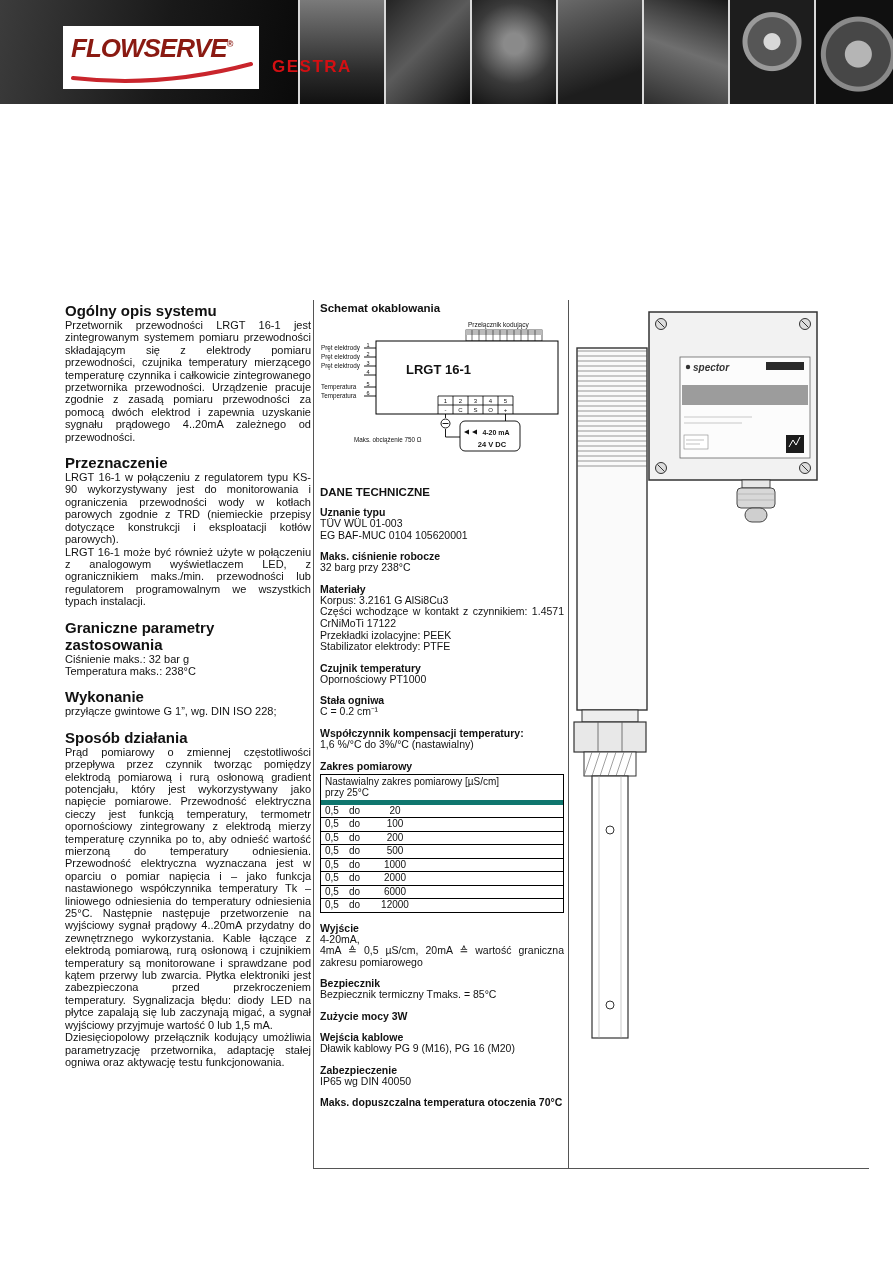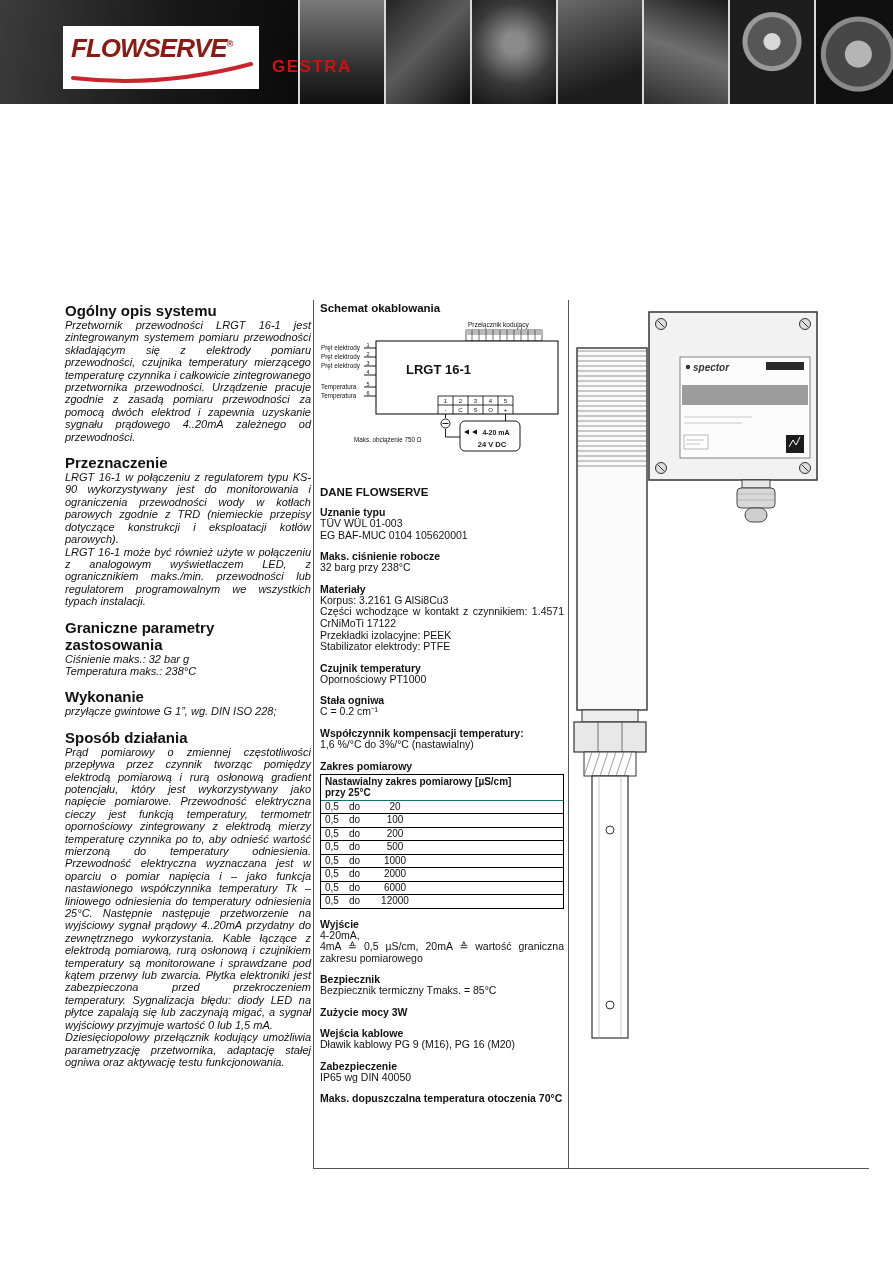--- a/index.html
+++ b/index.html
@@ -29,32 +29,32 @@
 
   
   .vline1 { position:absolute; left:313px; top:300px; width:1px; height:868px; background:#555; }
   .vline2 { position:absolute; left:568px; top:300px; width:1px; height:868px; background:#555; }
   .hline-bottom { position:absolute; left:313px; top:1168px; width:556px; height:1px; background:#555; }
 
   
   .col-left { position:absolute; left:65px; top:302px; width:246px; }
   .col-left .sec { margin-bottom:11px; }
   .col-left h3 { margin:0; font-size:15px; font-weight:bold; }
-  .col-left p { margin:0; font-size:11px; line-height:12.4px; text-align:justify; white-space:pre-line;font-style:italic; }
+  .col-left p { margin:0; font-size:11px; line-height:12.4px; text-align:justify; white-space:pre-line; }
 
   
   .col-mid { position:absolute; left:320px; top:302px; width:244px; }
   .col-mid h2 { margin:0 0 4px 0; font-size:11.5px; font-weight:bold; }
   .col-mid .dane { margin:10px 0 8px 0; font-size:11.5px; font-weight:bold; }
   .col-mid .sec { margin-bottom:9px; }
   .col-mid h4 { margin:0; font-size:10.5px; font-weight:bold; }
   .col-mid p { margin:0; font-size:10.5px; line-height:11.6px; text-align:justify; white-space:pre-line; }
 
   .range-table { border:1px solid #000; font-size:10px; margin-top:2px; background:#fff; }
-  .range-table .thead { border-bottom:1px solid #0f766e; padding:1px 4px; line-height:11.5px;font-weight:bold; }
+  .range-table .thead { border-bottom:5px solid #0f766e; padding:1px 4px; line-height:11.5px; }
   .range-row { border-bottom:1px solid #000; padding:0 4px; display:flex; line-height:12.5px; }
   .range-row:last-child { border-bottom:none; }
   .range-row .min { width:24px; }
   .range-row .sep { width:24px; }
   .range-row .max { width:44px; text-align:center; }
 
   
   .col-right { position:absolute; left:572px; top:305px; width:305px; }
 </style>
 </head>
@@ -167,21 +167,21 @@
         <circle cx="125.5" cy="105.5" r="4.5" fill="#fff" stroke="#000" stroke-width="0.9"></circle>
         <path d="M122.5 105.5H128.5" stroke="#000" stroke-width="0.9"></path>
         <rect x="140" y="103" width="60" height="30" rx="5" fill="#fff" stroke="#000" stroke-width="0.9"></rect>
         <path d="M144 114l5 -2.5v5z M152 114l5 -2.5v5z" fill="#111"></path>
         <text x="176" y="117" font-size="7" font-weight="bold" text-anchor="middle" fill="#111">4-20 mA</text>
         <text x="172" y="129" font-size="7.5" font-weight="bold" text-anchor="middle" fill="#111">24 V DC</text>
         <text x="34" y="124" font-size="6.3" fill="#111">Maks. obciążenie 750 Ω</text>
       </g>
     </svg>
 
-    <div class="dane">DANE FLOWSERVE</div>
+    <div class="dane">DANE TECHNICZNE</div>
 
     <div class="sec">
       <h4>Uznanie typu</h4>
       <p>TÜV WÜL 01-003
 EG BAF-MUC 0104 105620001</p>
     </div>
     <div class="sec">
       <h4>Maks. ciśnienie robocze</h4>
       <p>32 barg przy 238°C</p>
     </div>

